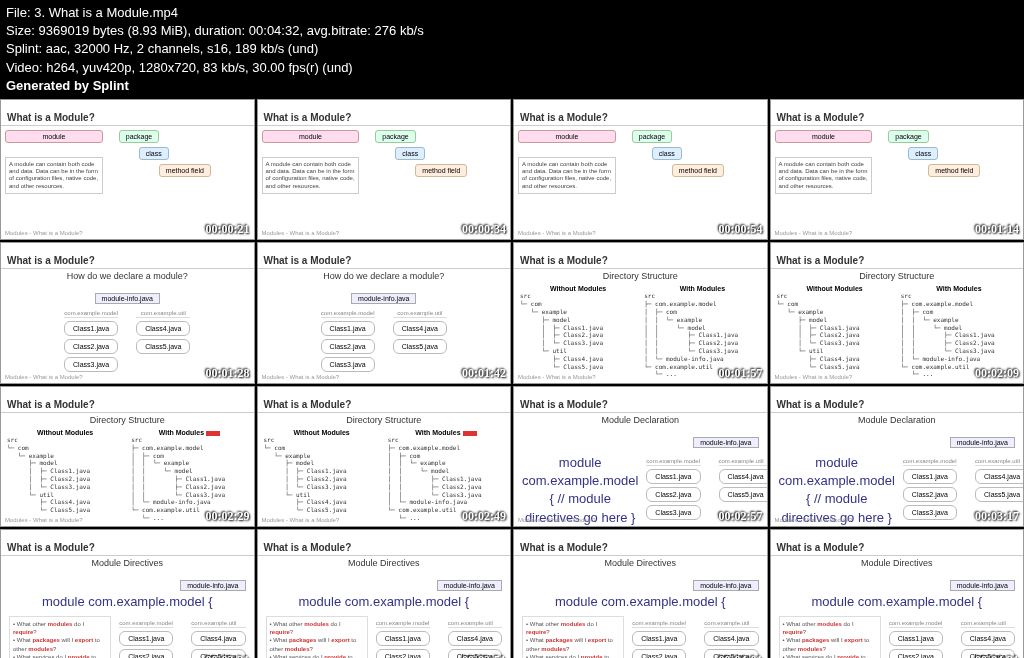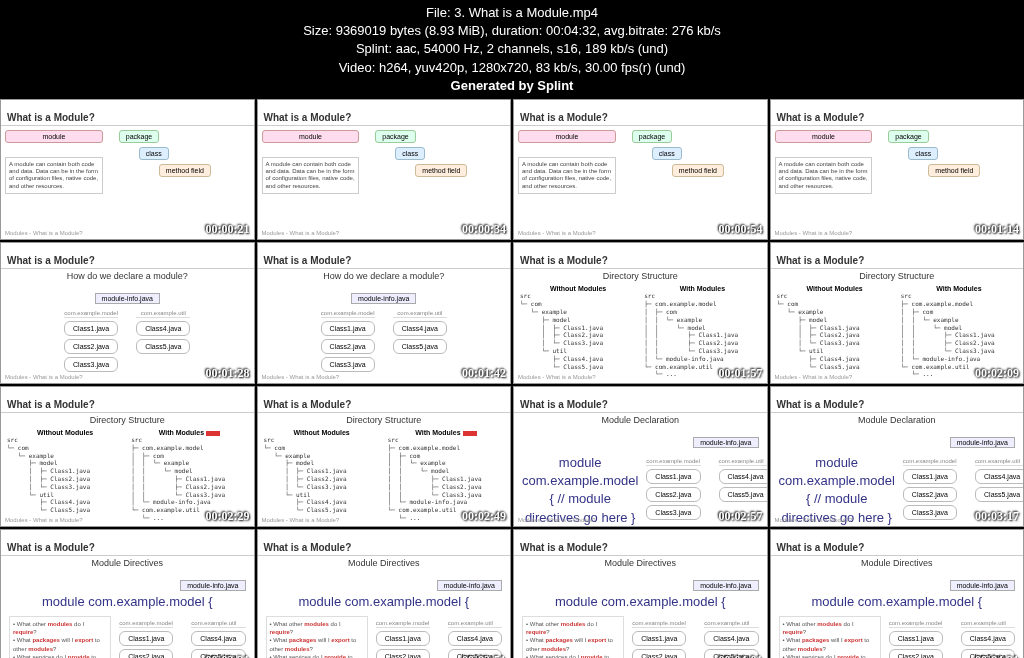--- a/index.html
+++ b/index.html
@@ -9,21 +9,20 @@
   background: #000;
   font-family: Arial, sans-serif;
   overflow: hidden;
 }
 .header {
   padding: 4px 6px;
   color: #fff;
   font-size: 13px;
   font-weight: bold;
   line-height: 1.4;
-  text-align: center;
 }
 .header span { font-weight: normal; }
 .grid {
   display: grid;
   grid-template-columns: repeat(4, 1fr);
   grid-template-rows: repeat(4, 1fr);
   gap: 2px;
   width: 100%;
   height: 572px;
   background: #000;
@@ -171,21 +170,21 @@
   padding: 3px;
 }
 .bullets b { color:#c33; }
 </style>
 </head>
 <body>
 
 <div class="header">
   <div><span>File:</span> <span>3. What is a Module.mp4</span></div>
   <div><span>Size:</span> <span>9369019 bytes (8.93 MiB), duration: 00:04:32, avg.bitrate: 276 kb/s</span></div>
-  <div><span>Splint:</span> <span>aac, 54000 Hz, 2 channels, s16, 189 kb/s (und)</span></div>
+  <div><span>Splint:</span> <span>aac, 32000 Hz, 2 channels, s16, 189 kb/s (und)</span></div>
   <div><span>Video:</span> <span>h264, yuv420p, 1280x720, 83 kb/s, 30.00 fps(r) (und)</span></div>
   <div>Generated by Splint</div>
 </div>
 
 <div class="grid">
 
 <div class="thumb">
   <div class="thumb-title">What is a Module?</div>
   <div class="diagram">
     <div class="diag-left">

